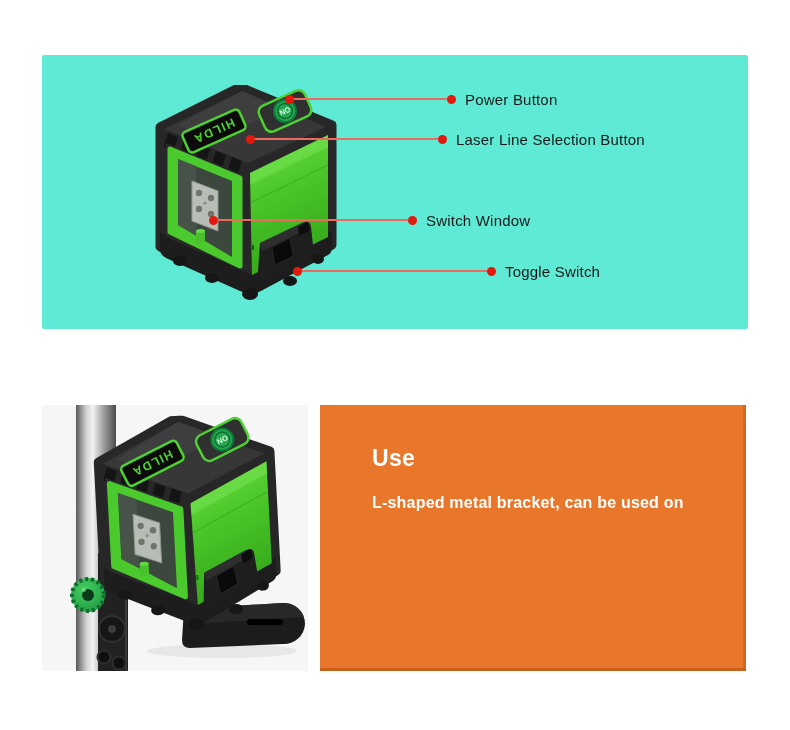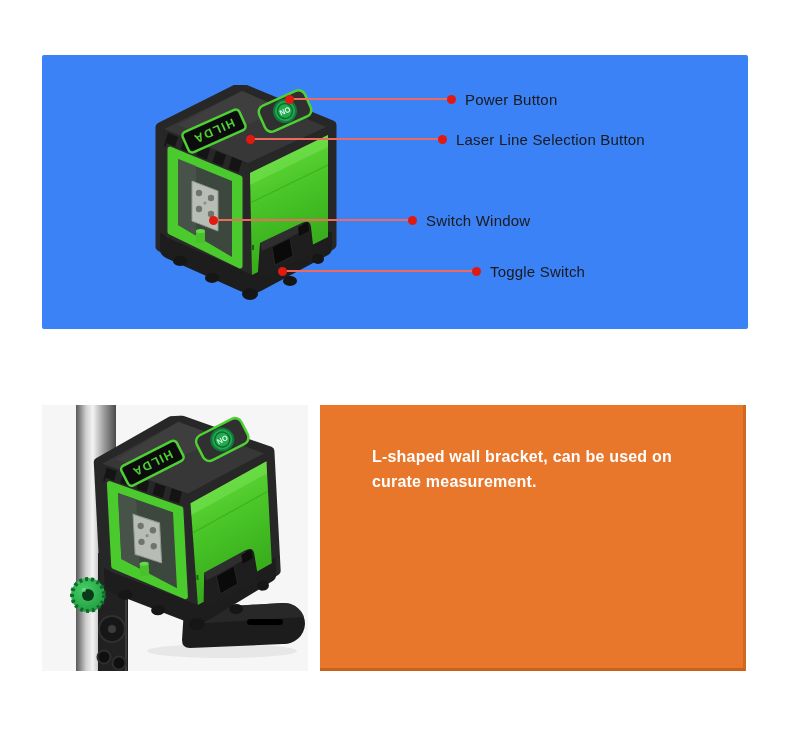--- a/index.html
+++ b/index.html
@@ -1,21 +1,21 @@
 <!DOCTYPE html>
 <html><head>
 <meta charset="utf-8">
 <style>
   html,body{margin:0;padding:0;}
   body{
     width:790px;height:730px;position:relative;background:#ffffff;
     font-family:"Liberation Sans",sans-serif;overflow:hidden;
   }
   .panel{position:absolute;}
-  .top-panel{left:42px;top:55px;width:706px;height:274px;background:#3b82f6;border-radius:2px;}
+  .top-panel{left:42px;top:55px;width:706px;height:274px;background:#5eead4;border-radius:2px;}
   .bottom-left-panel{left:42px;top:405px;width:266px;height:266px;background:#f5f6f5;overflow:hidden;}
   .use-panel{
     position:absolute;left:320px;top:405px;width:426px;height:266px;background:#e8762b;
     border-right:3px solid #d0681e;border-bottom:3px solid #c9611a;box-sizing:border-box;
     padding:40px 36px 0 52px;color:#ffffff;
   }
   .use-title{font-size:23px;font-weight:bold;margin:0 0 19px 0;letter-spacing:.3px;}
   .use-line{font-size:16px;font-weight:bold;line-height:24.5px;margin:0;letter-spacing:.2px;}
 
   .device-svg{position:absolute;left:110px;top:30px;width:206px;height:233px;}
@@ -28,21 +28,21 @@
   }
   .callout::before{left:-4px;}
   .callout::after{right:-4px;}
   .co-label{
     position:absolute;left:100%;margin-left:13px;top:50%;transform:translateY(-50%);
     font-size:15px;color:#1a1a1a;white-space:nowrap;letter-spacing:.2px;
   }
   #co-power{left:247px;top:43px;width:163px;}
   #co-laser-line{left:208px;top:83px;width:193px;text-align:right;}
   #co-window{left:171px;top:164px;width:200px;}
-  #co-toggle{left:240px;top:215px;width:195px;}
+  #co-toggle{left:255px;top:215px;width:195px;}
 </style>
 </head>
 <body>
 
 <svg width="0" height="0" style="position:absolute" aria-hidden="true">
   <defs>
     <linearGradient id="grnR" x1="0" y1="0" x2="0.25" y2="1">
       <stop offset="0" stop-color="#69df3e"></stop>
       <stop offset="0.55" stop-color="#46c226"></stop>
       <stop offset="1" stop-color="#36a81a"></stop>
@@ -172,15 +172,15 @@
     <g>
       <circle cx="46" cy="190" r="17" fill="url(#knobGrad)"></circle>
       <circle cx="46" cy="190" r="16" fill="none" stroke="#0f6b2a" stroke-width="4" stroke-dasharray="3 3"></circle>
       <circle cx="46" cy="190" r="6" fill="#0b3a1a"></circle>
       <circle cx="42" cy="185" r="2" fill="#7fe39a" opacity="0.7"></circle>
     </g>
   </svg>
 </section>
 
 <section class="use-panel">
-  <p class="use-line">L-shaped wall bracket, can be used on</p>
-  <p class="use-line">curate measurement.</p>
+  <h2 class="use-title">Use</h2>
+  <p class="use-line">L-shaped metal bracket, can be used on</p>
 </section>
 
 </body></html>

